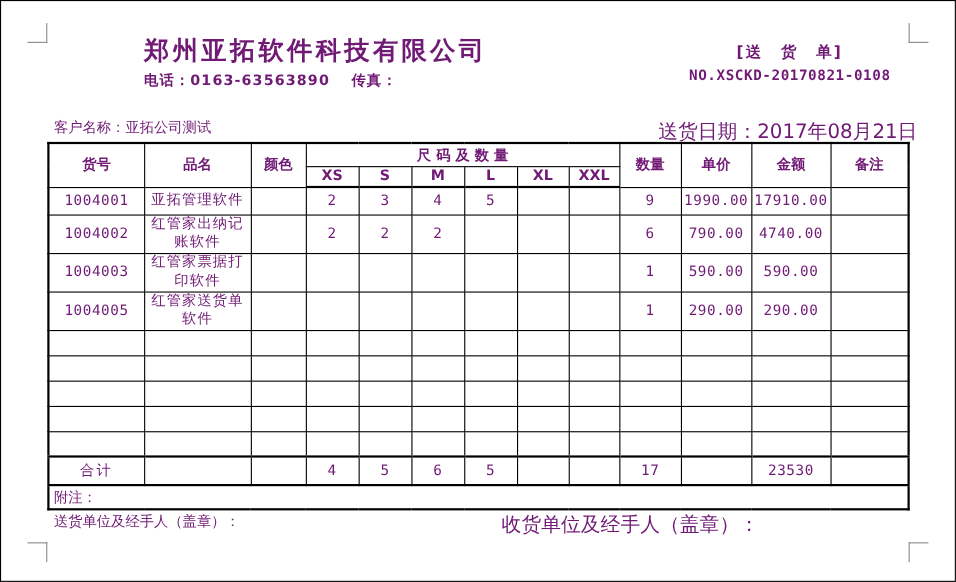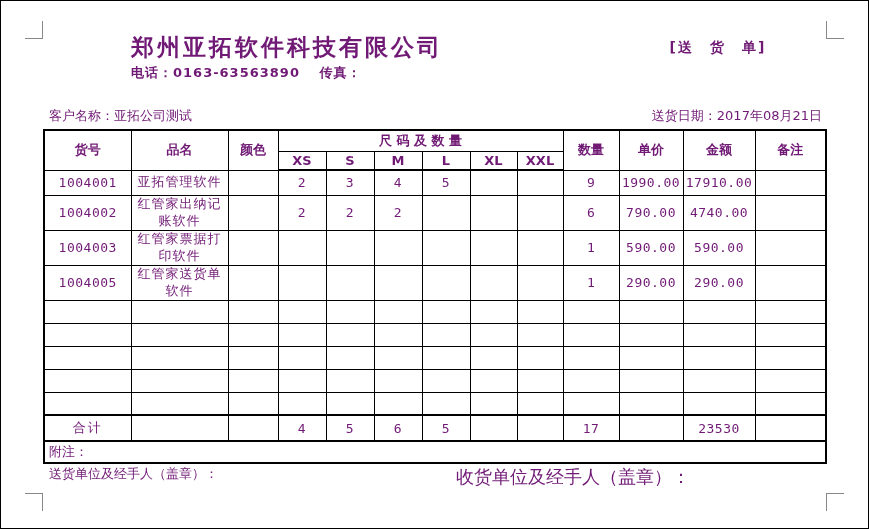--- a/index.html
+++ b/index.html
@@ -16,21 +16,21 @@
   
   .company-block { position:absolute; left:130px; top:34px; }
   .company-name  { font-size:23px; font-weight:bold; letter-spacing:3px; line-height:1.1; }
   .company-line  { font-size:13px; font-weight:bold; margin-top:4px; letter-spacing:1px; }
   .title-block { position:absolute; left:606px; top:38px; width:222px; text-align:center; }
   .doc-title { font-size:14px; font-weight:bold; letter-spacing:2px; }
   .doc-no    { font-size:13px; font-weight:bold; margin-top:5px;
                font-family:"DejaVu Sans Mono", monospace; letter-spacing:0.5px; }
   
   .customer-line { position:absolute; left:48px;  top:106px; font-size:13px; }
-  .date-line     { position:absolute; right:46px; top:106px; font-size:13px; }
+  .date-line     { position:absolute; right:34px; top:106px; font-size:18px; }
   
   table.delivery {
     position:absolute; left:42px; top:128px; width:782px;
     border-collapse:collapse; table-layout:fixed;
     border:2px solid #000;
   }
   table.delivery th, table.delivery td {
     border:1px solid #000;
     font-size:13px; font-weight:normal;
     text-align:center; vertical-align:middle;
@@ -70,20 +70,21 @@
   <div class="crop crop-bl"></div>
   <div class="crop crop-br"></div>
 
   <div class="company-block">
     <div class="company-name">郑州亚拓软件科技有限公司</div>
     <div class="company-line">电话：0163-63563890　 传真：</div>
   </div>
 
   <div class="title-block">
     <div class="doc-title">[送　货　单]</div>
+    <div class="doc-no">NO.XSCKD-20170821-0108</div>
   </div>
 
   <div class="customer-line"><span>客户名称：</span><span>亚拓公司测试</span></div>
   <div class="date-line"><span>送货日期：</span><span>2017年08月21日</span></div>
 
   <table class="delivery">
     <colgroup>
       <col style="width:87px">
         <col style="width:97px">
         <col style="width:50px">

